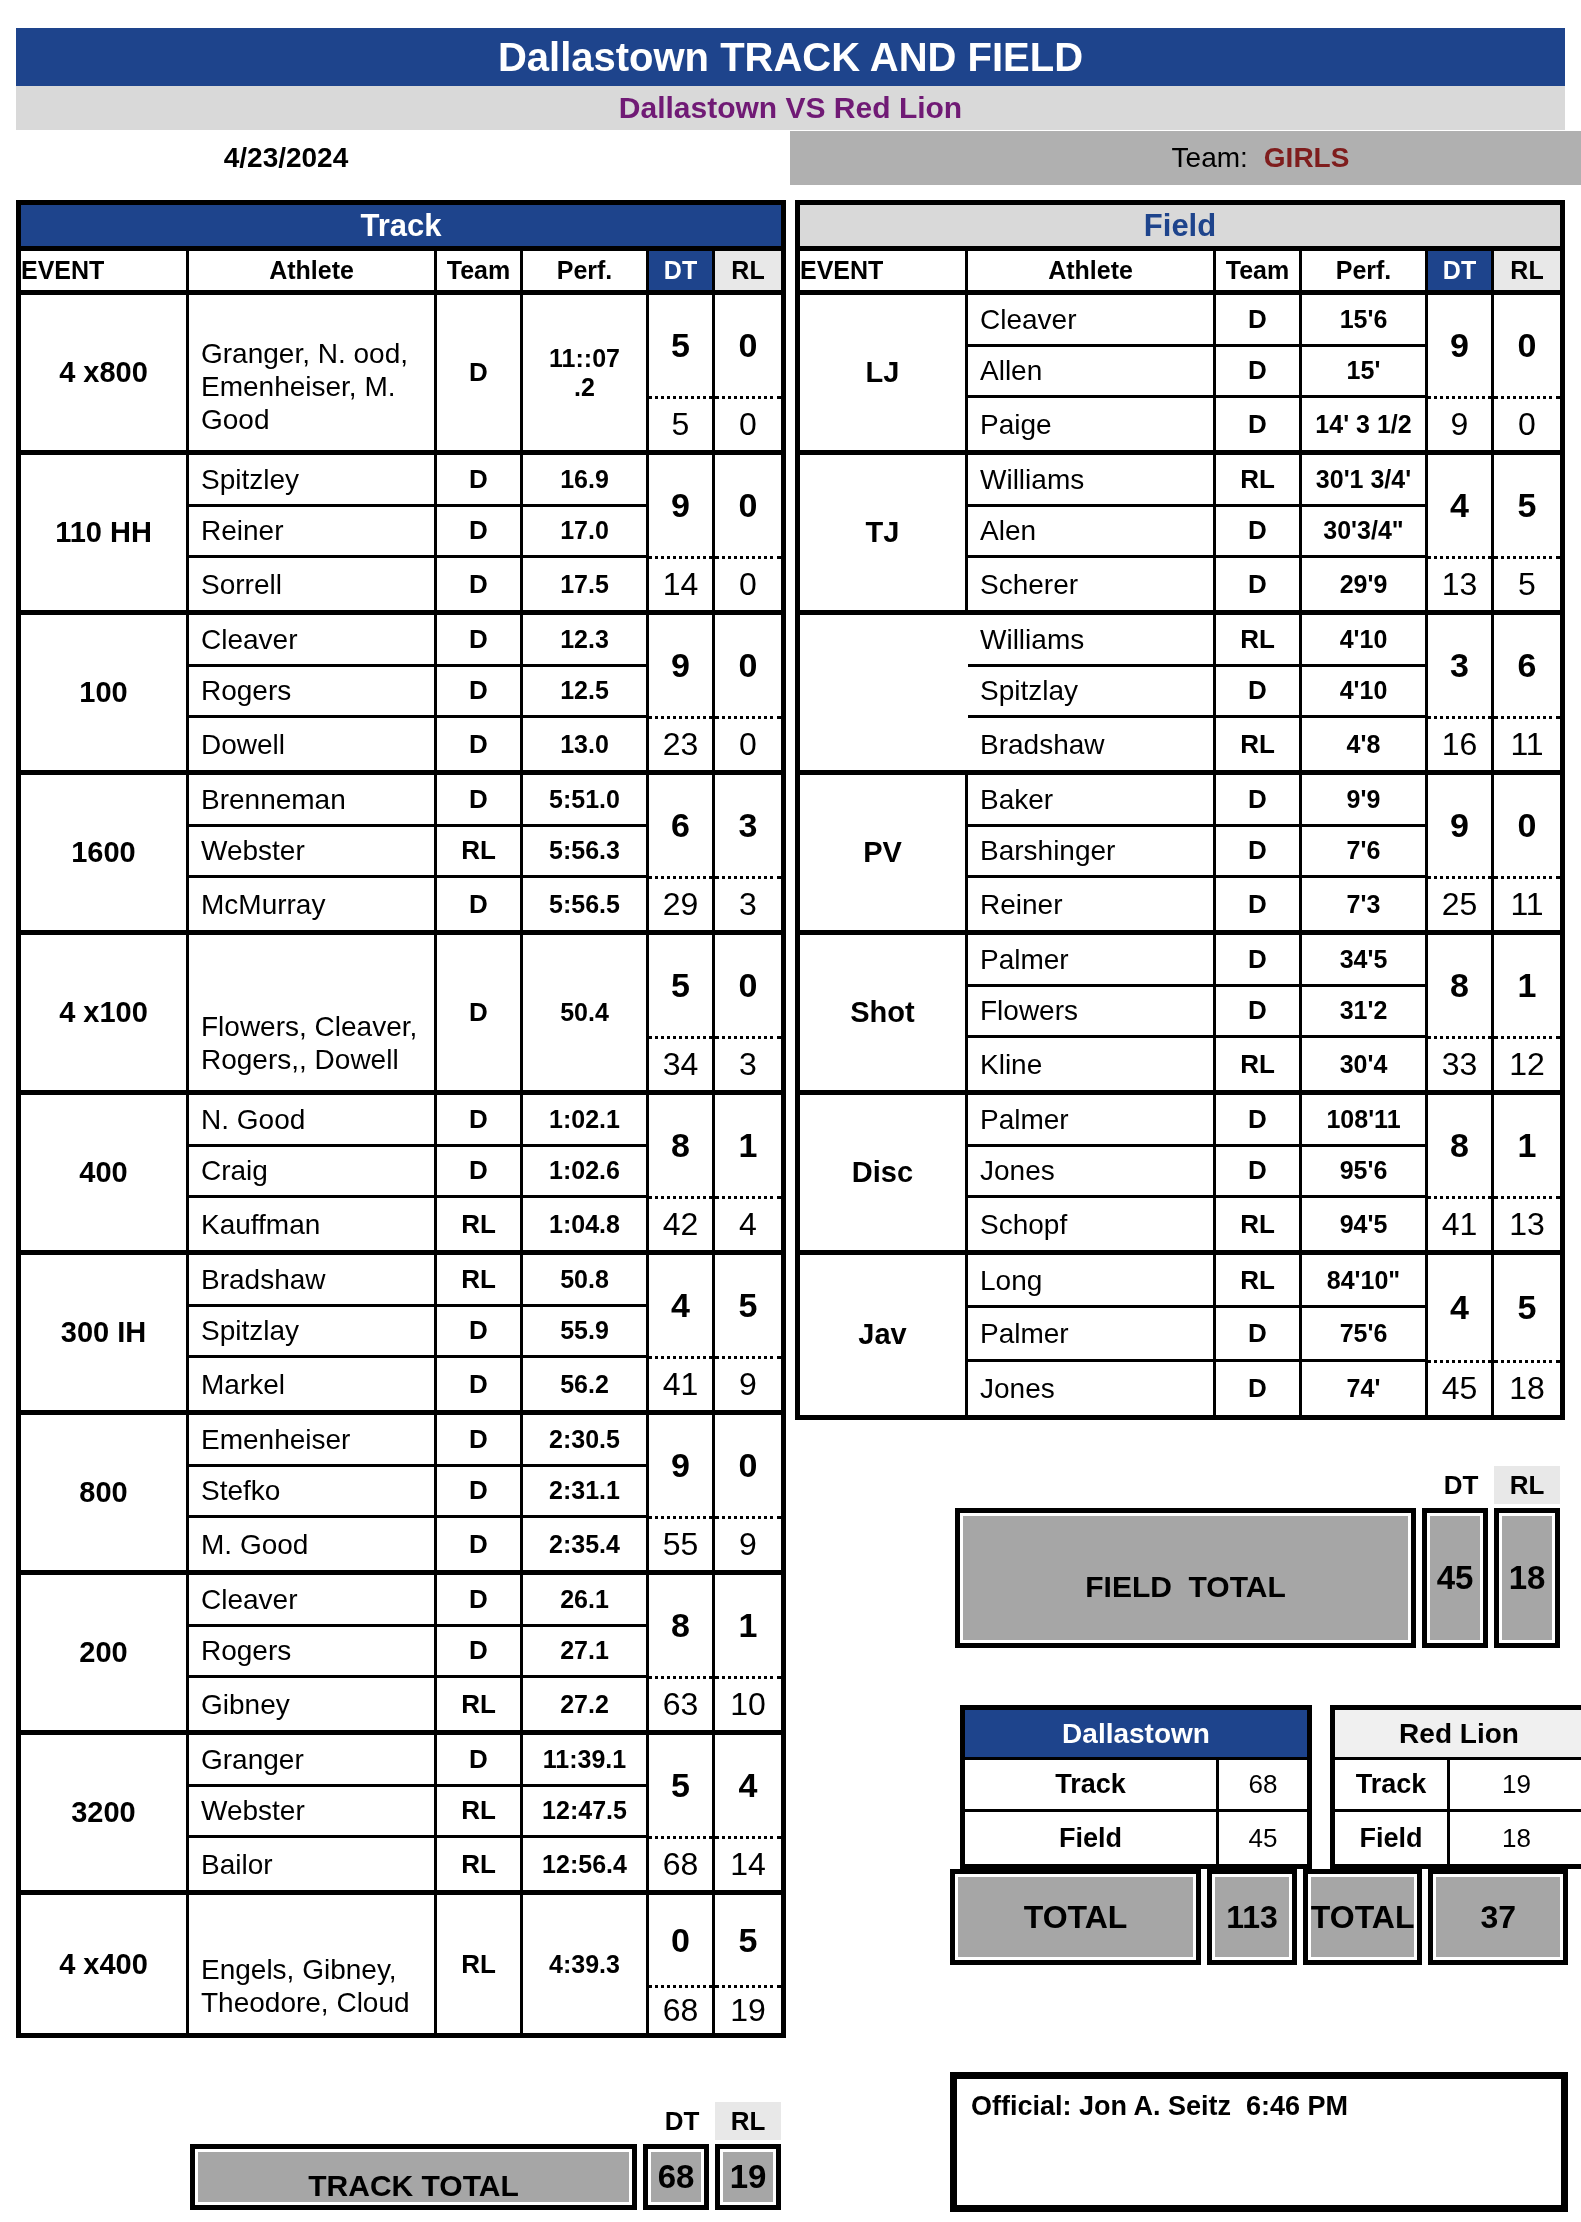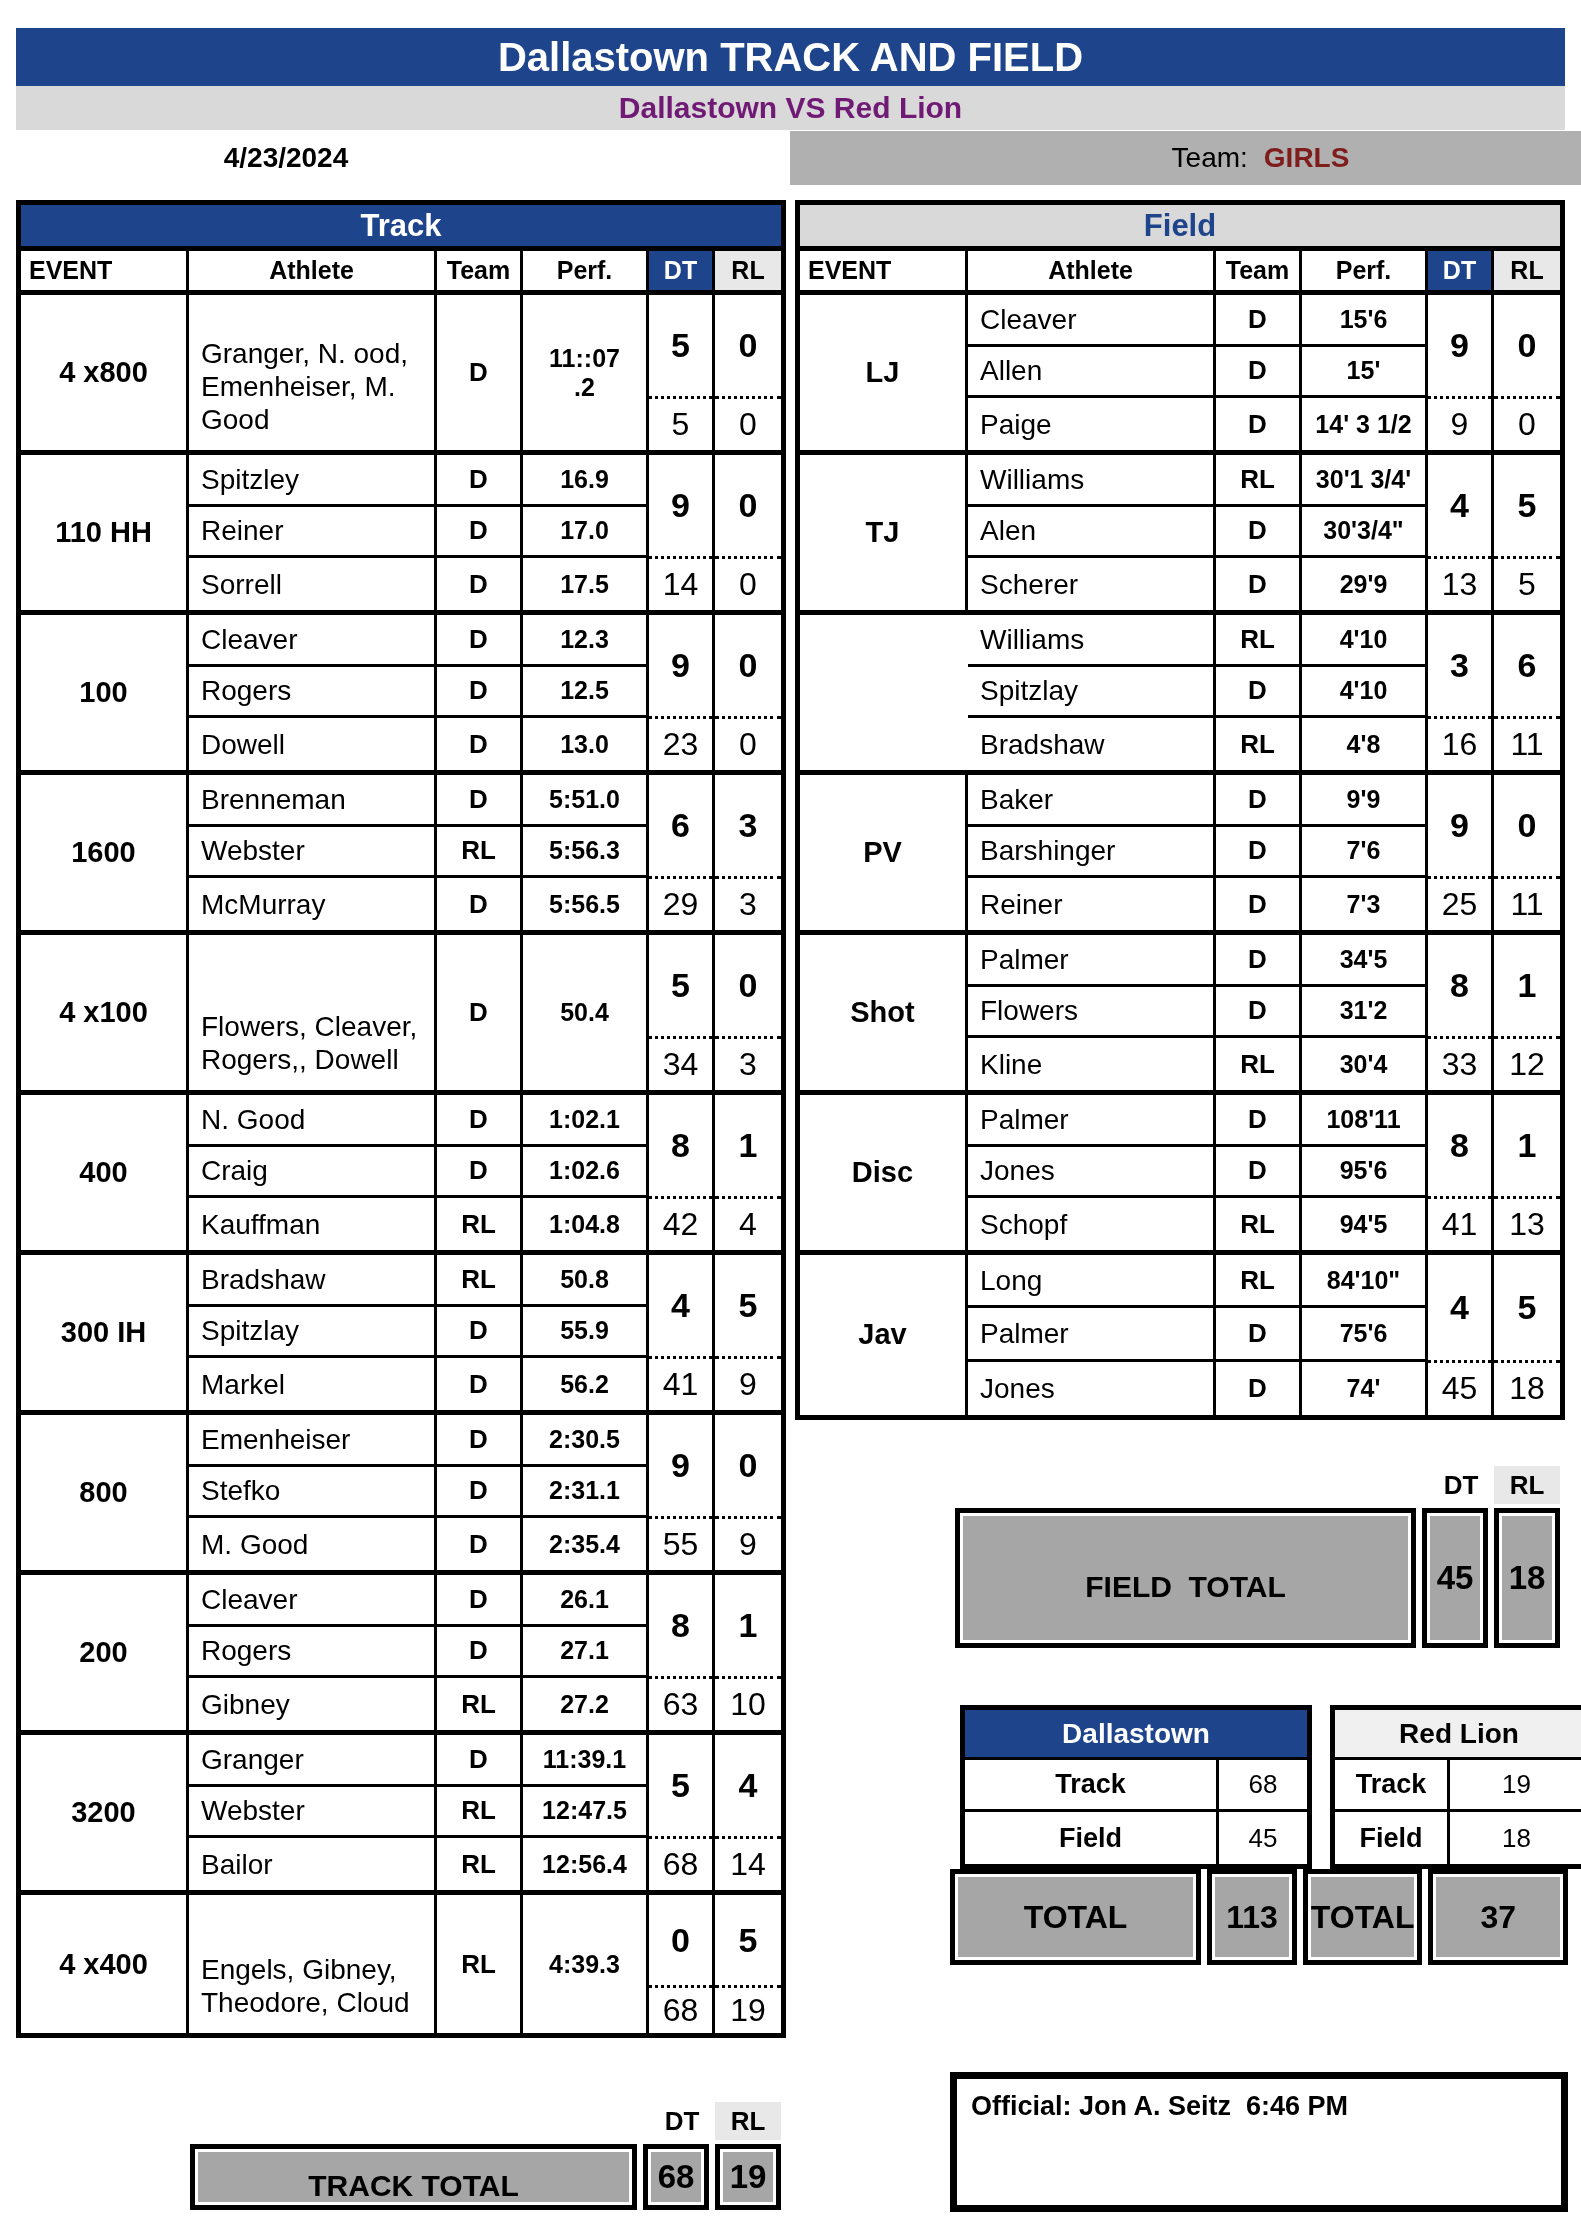--- a/index.html
+++ b/index.html
@@ -43,21 +43,21 @@
   }
   #track-table .section-head { background:#1e448c; color:#fff; }
   #field-table .section-head { background:#d9d9d9; color:#1e448c; }
 
   .colhead, .block { display:grid; grid-template-columns:168px 248px 86px 126px 66px 66px; }
   .colhead { height:44px; border-bottom:5px solid #000; }
   .colhead .h {
     border-right:3px solid #000; display:flex; align-items:center; justify-content:center;
     font-weight:bold; font-size:25px;
   }
-  .colhead .h.event { justify-content:flex-start; padding-left:8px; }
+  .colhead .h.event { justify-content:flex-start; }
   .colhead .h.dt { background:#1e448c; color:#fff; }
   .colhead .h.rl { background:#e8e8e8; border-right:none; }
 
   .block { grid-template-rows:repeat(3,1fr); height:160px; border-bottom:5px solid #000; background:#fff; }
   .block:last-child { border-bottom:none; }
   #track-blocks .block:last-child { height:138px; }
 
   .c { border-right:3px solid #000; display:flex; align-items:center; justify-content:center; overflow:hidden; }
   .c.ev   { grid-column:1; grid-row:1/4; font-weight:bold; font-size:29px; text-align:center; }
   .c.name { grid-column:2; justify-content:flex-start; padding:2px 6px 2px 12px; font-size:28px; line-height:1.18; }

